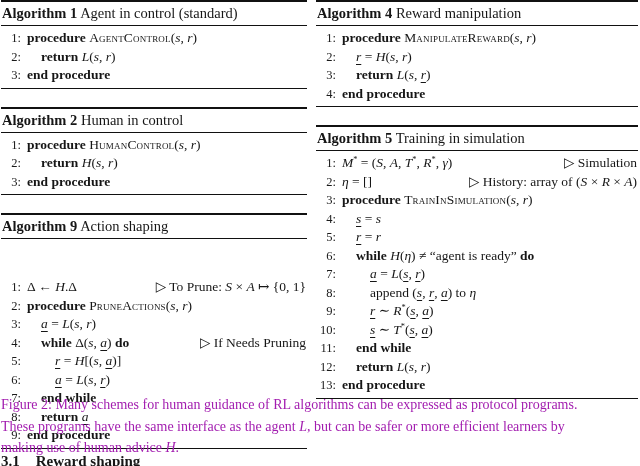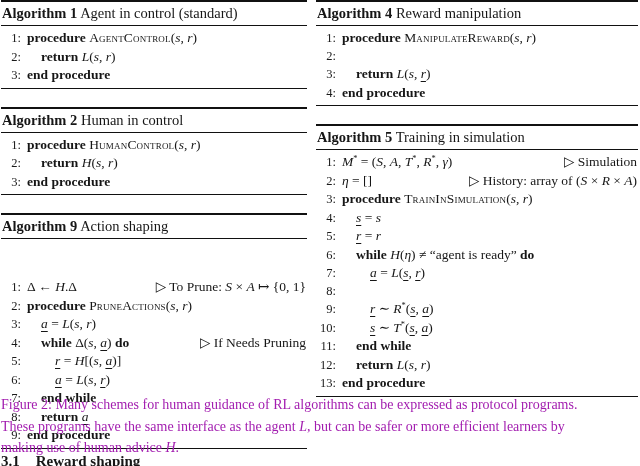--- a/index.html
+++ b/index.html
@@ -171,20 +171,21 @@
   <div class="col col-right" id="col-right">
       <div class="algo">
         <div class="algo-header"><b>Algorithm 4</b><span> Reward manipulation</span></div>
         <div class="algo-body">
           <div class="code-line">
             <span class="line-num">1:</span>
             <span class="line-code" style="padding-left: 0px;"><b>procedure</b> <span class="sc">ManipulateReward</span>(<i>s</i>, <i>r</i>)</span>
           </div>
           <div class="code-line">
             <span class="line-num">2:</span>
+            <span class="line-code" style="padding-left: 14px;"><u><i>r</i></u> = <i>H</i>(<i>s</i>, <i>r</i>)</span>
           </div>
           <div class="code-line">
             <span class="line-num">3:</span>
             <span class="line-code" style="padding-left: 14px;"><b>return</b> <i>L</i>(<i>s</i>, <u><i>r</i></u>)</span>
           </div>
           <div class="code-line">
             <span class="line-num">4:</span>
             <span class="line-code" style="padding-left: 0px;"><b>end procedure</b></span>
           </div>
         </div>
@@ -217,20 +218,21 @@
           <div class="code-line">
             <span class="line-num">6:</span>
             <span class="line-code" style="padding-left: 14px;"><b>while</b> <i>H</i>(<i>η</i>) ≠ “agent is ready” <b>do</b></span>
           </div>
           <div class="code-line">
             <span class="line-num">7:</span>
             <span class="line-code" style="padding-left: 28px;"><u><i>a</i></u> = <i>L</i>(<u><i>s</i></u>, <u><i>r</i></u>)</span>
           </div>
           <div class="code-line">
             <span class="line-num">8:</span>
+            <span class="line-code" style="padding-left: 28px;">append (<u><i>s</i></u>, <u><i>r</i></u>, <u><i>a</i></u>) to <i>η</i></span>
           </div>
           <div class="code-line">
             <span class="line-num">9:</span>
             <span class="line-code" style="padding-left: 28px;"><u><i>r</i></u> ∼ <span class="cal">R</span><sup>*</sup>(<u><i>s</i></u>, <u><i>a</i></u>)</span>
           </div>
           <div class="code-line">
             <span class="line-num">10:</span>
             <span class="line-code" style="padding-left: 28px; text-align: right;"><u><i>s</i></u> ∼ <span class="cal">T</span><sup>*</sup>(<u><i>s</i></u>, <u><i>a</i></u>)</span>
           </div>
           <div class="code-line">

